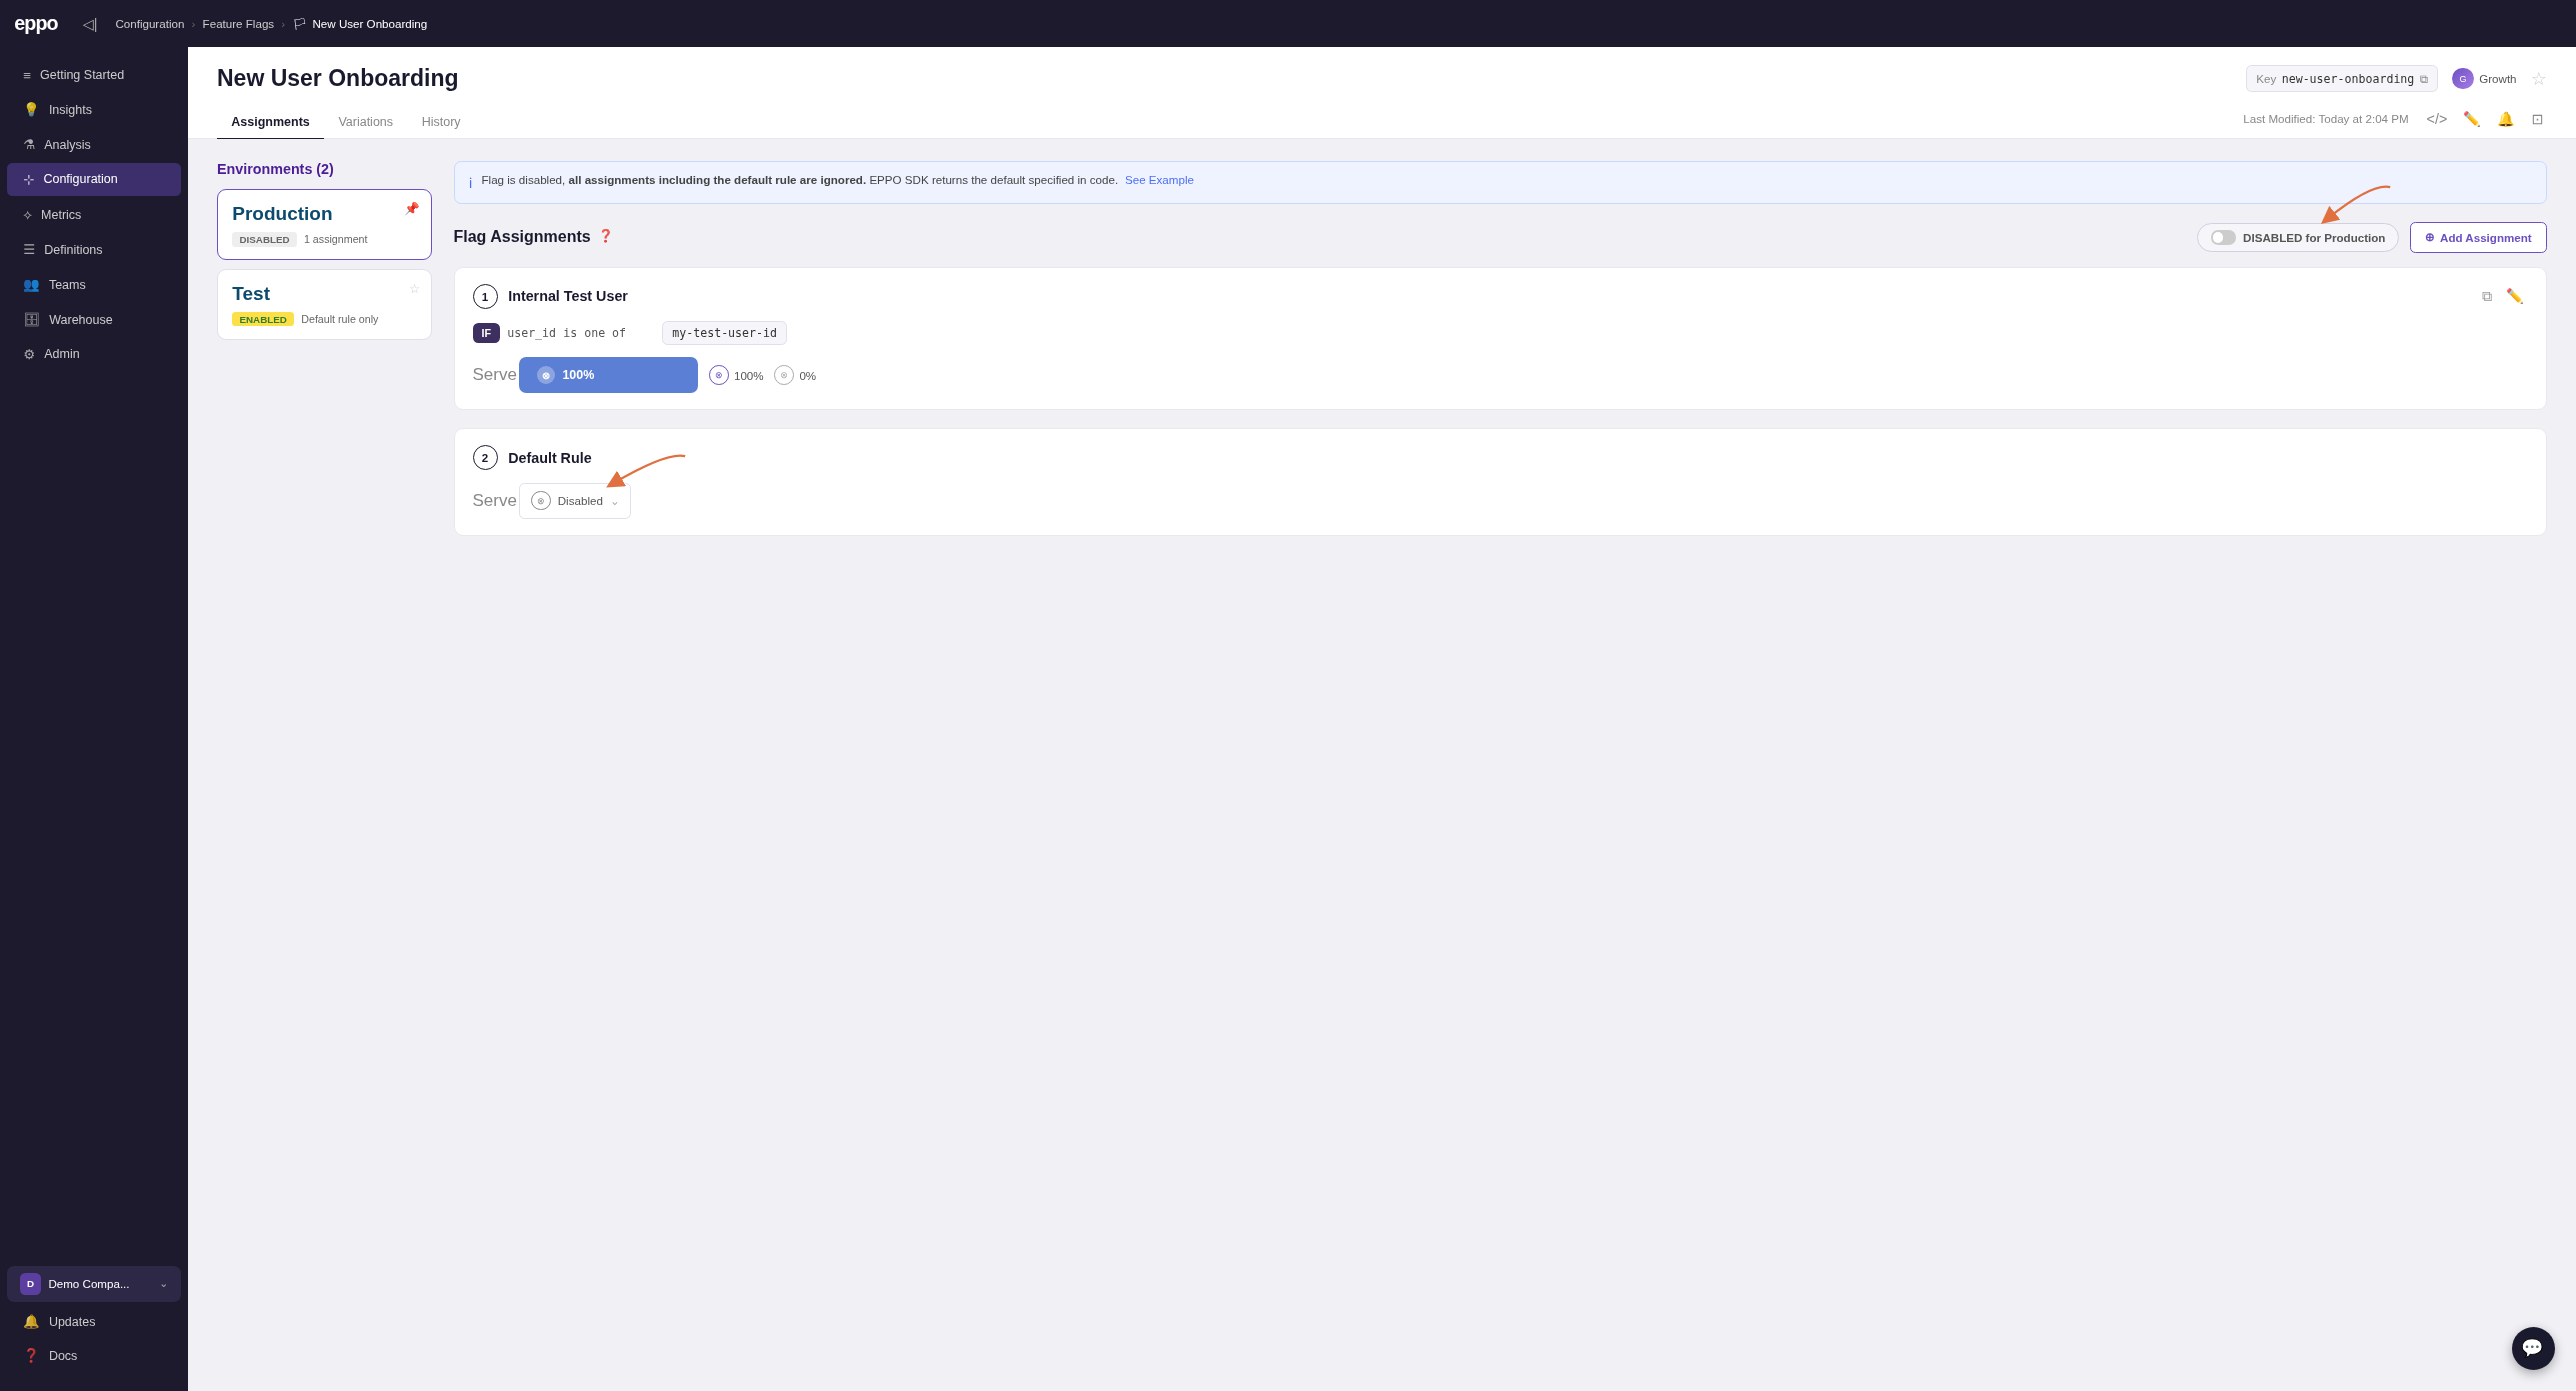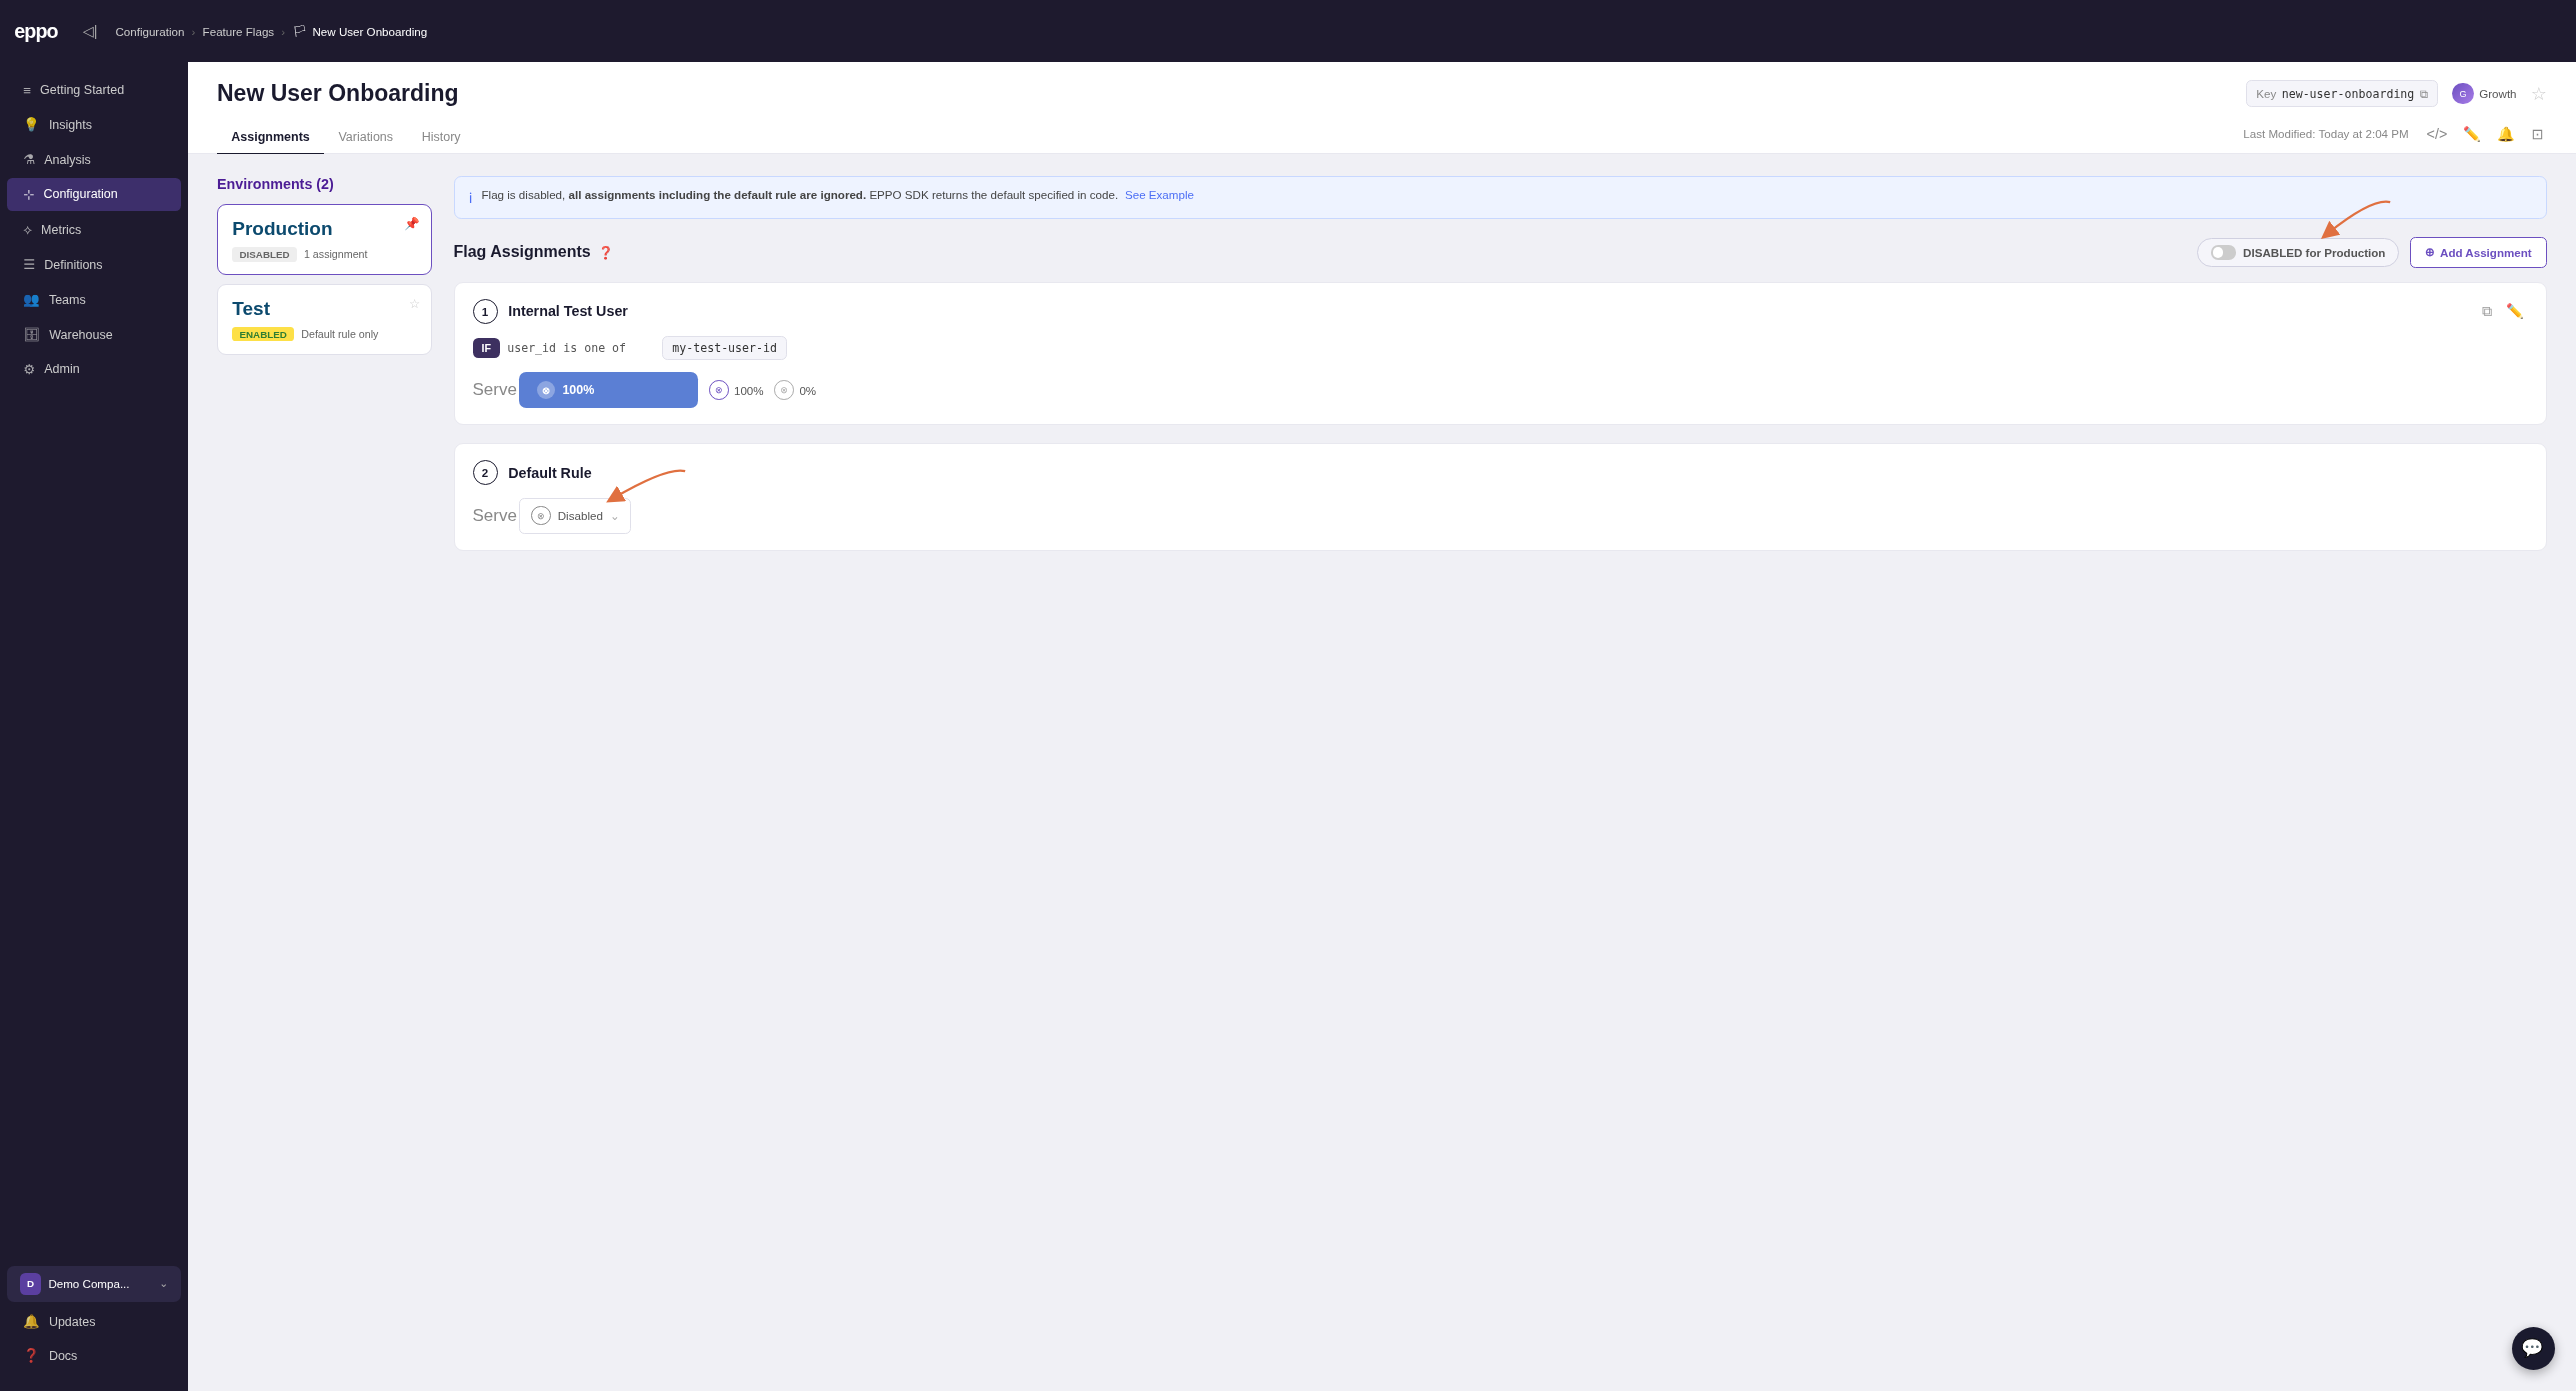--- a/index.html
+++ b/index.html
@@ -1,21 +1,21 @@
 <!DOCTYPE html>
 <html style="font-size:14.3px"><head>
   <meta charset="utf-8">
   <style>
     * { box-sizing: border-box; margin: 0; padding: 0; }
     body { font-family: -apple-system, BlinkMacSystemFont, 'Segoe UI', sans-serif; background: #f0f0f5; display: flex; flex-direction: column; height: 100vh; overflow: hidden; }
 
     
     .top-nav {
       background: #1e1a2e;
-      height: 62px;
+      height: 47px;
       display: flex;
       align-items: center;
       padding: 0 14.3px;
       gap: 10.7px;
       flex-shrink: 0;
     }
     .logo {
       color: #fff;
       font-size: 19.7px;
       font-weight: 800;
@@ -304,21 +304,21 @@
 
     
     .flag-assignments-header {
       display: flex;
       align-items: center;
       justify-content: space-between;
       margin-bottom: 14.3px;
     }
     .flag-assignments-title {
       display: flex;
-      align-items: center;
+      align-items: flex-start;
       gap: 7.2px;
       font-size: 16px;
       font-weight: 600;
       color: #1a1a2e;
     }
     .help-icon { color: #aaa; font-size: 12.5px; cursor: pointer; }
 
     .flag-actions {
       display: flex;
       align-items: center;

